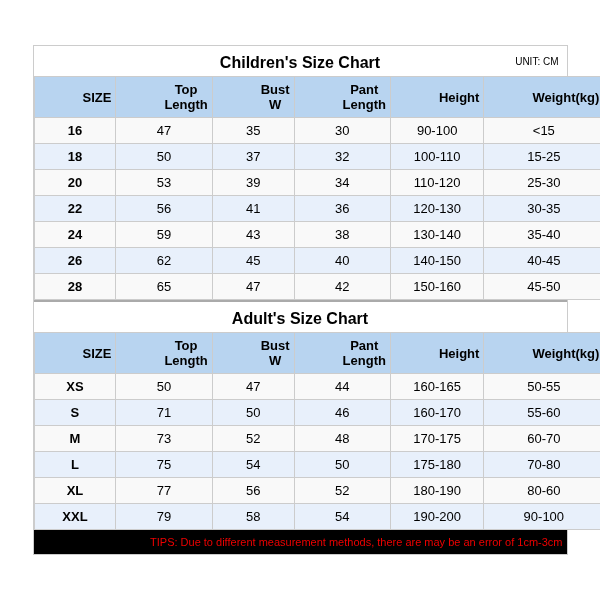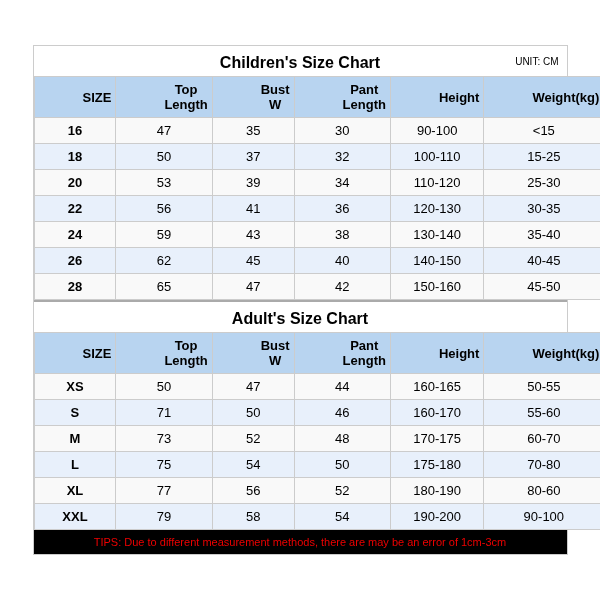--- a/index.html
+++ b/index.html
@@ -52,21 +52,21 @@
     tbody tr:nth-child(odd) {
       background: #f9f9f9;
     }
     tbody tr:nth-child(even) {
       background: #e8f0fb;
     }
     tbody td:first-child {
       font-weight: bold;
     }
     .tips {
-      text-align: center;
+      text-align: right;
       padding: 6px 4px;
       font-size: 11px;
       color: #e00;
     }
     .section-divider {
       border-top: 2px solid #aaa;
     }
   </style>
 </head>
 <body>

